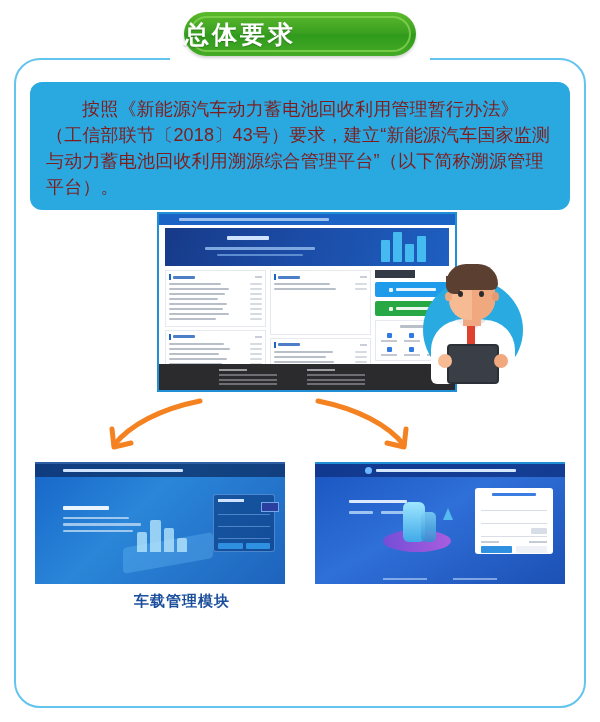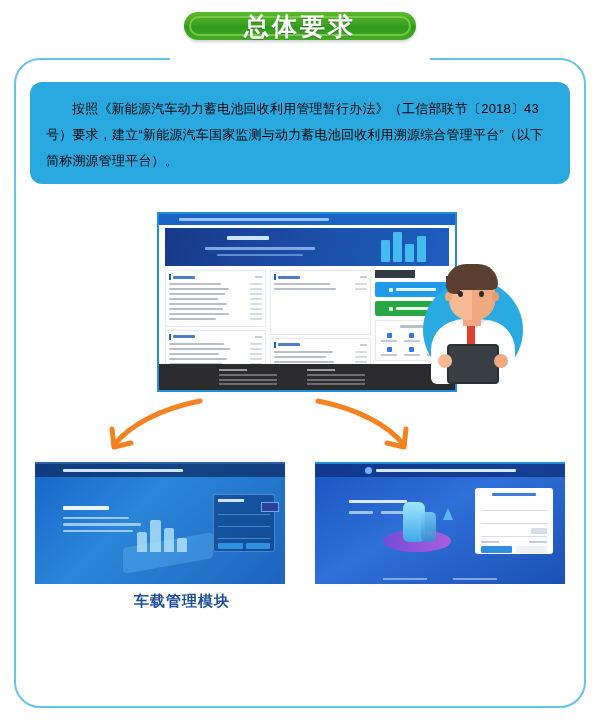--- a/index.html
+++ b/index.html
@@ -25,25 +25,25 @@
     position:absolute;left:170px;top:52px;width:260px;height:14px;background:#fff;
   }
 
   
   .badge-wrap{
     position:absolute;left:0;top:12px;width:100%;
     display:flex;justify-content:center;align-items:center;
     z-index:5;
   }
   .badge{
-    width:232px;height:28px;
+    width:232px;height:44px;
     border-radius:22px;
     background:linear-gradient(180deg,#5cba2c 0%,#3aa021 48%,#2f9a1c 52%,#46ab26 100%);
     box-shadow:0 2px 3px rgba(0,0,0,.18);
-    display:flex;align-items:center;justify-content:center;
+    display:flex;align-items:center;
     position:relative;
   }
   .badge:before{
     content:"";position:absolute;left:5px;top:4px;right:5px;bottom:4px;
     border:2px solid #7fd04e;border-radius:18px;opacity:.85;
   }
   .badge-text{
     position:relative;
     color:#ffffff;font-size:25px;font-weight:bold;letter-spacing:3px;
     text-shadow:0 1px 1px rgba(0,0,0,.25);
@@ -52,22 +52,22 @@
   
   .blue-card{
     position:absolute;left:30px;top:82px;width:540px;
     background:#2aa9e0;
     border-radius:12px;
     padding:14px 16px 10px 16px;
     box-sizing:border-box;
   }
   .blue-card p{
     margin:0;
-    color:#000000;
-    font-size:13px;
+    color:#7f1d1d;
+    font-size:18px;
     line-height:26px;
     text-indent:2em;
     letter-spacing:.2px;
   }
   .url-line{
     position:absolute;left:30px;top:186px;width:540px;
     text-align:center;
     color:#f7931e;
     font-size:19px;font-weight:bold;
     letter-spacing:.5px;

